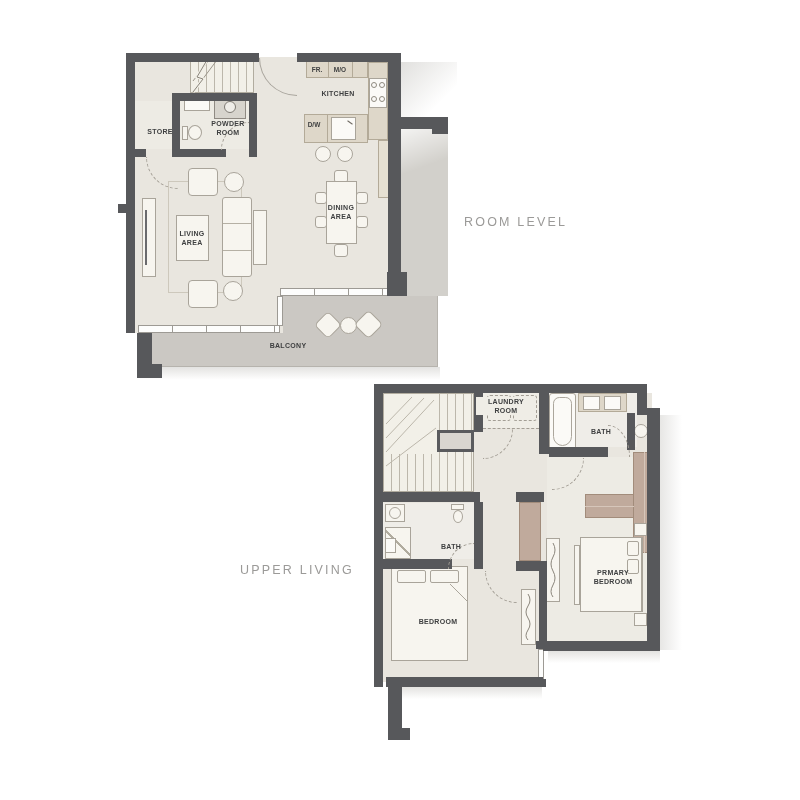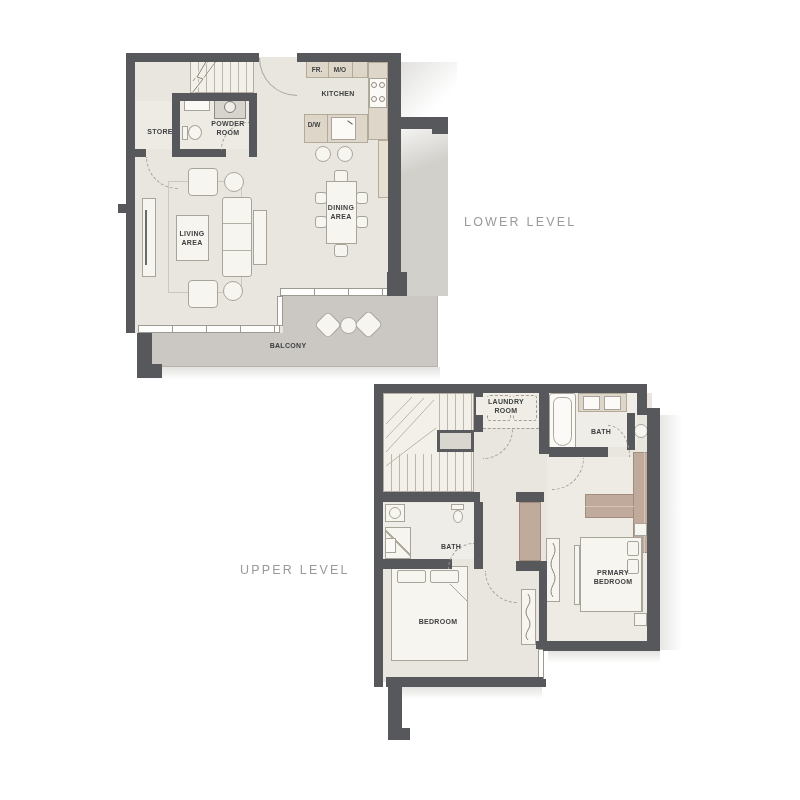--- a/index.html
+++ b/index.html
@@ -135,21 +135,21 @@
     <div class="abs rlabel" style="left:204px;top:119px;width:48px;">POWDER ROOM</div>
     <div class="abs rlabel" style="left:314px;top:89px;width:48px;">KITCHEN</div>
     <div class="abs slabel" style="left:308px;top:66px;width:18px;">FR.</div>
     <div class="abs slabel" style="left:330px;top:66px;width:20px;">M/O</div>
     <div class="abs slabel" style="left:304px;top:121px;width:20px;">D/W</div>
     <div class="abs rlabel" style="left:317px;top:203px;width:48px;">DINING AREA</div>
     <div class="abs rlabel" style="left:168px;top:229px;width:48px;">LIVING AREA</div>
     <div class="abs rlabel" style="left:264px;top:341px;width:48px;">BALCONY</div>
   </div>
 
-  <div class="abs lvl" style="left:464px;top:215px;">LOWER LEVEL</div>
+  <div class="abs lvl" style="left:464px;top:215px;">ROOM LEVEL</div>
 
   <div class="abs" style="left:0;top:0;width:800px;height:800px;">
 
     <div class="abs shadow-r" style="left:660px;top:415px;width:22px;height:235px;background:linear-gradient(90deg,rgba(176,174,168,.3),rgba(255,255,255,0));"></div>
     <div class="abs shadow-d" style="left:402px;top:687px;width:140px;height:12px;"></div>
     <div class="abs shadow-d" style="left:548px;top:651px;width:112px;height:12px;"></div>
 
     <div class="abs floor" style="left:383px;top:393px;width:269px;height:253px;"></div>
     <div class="abs floor" style="left:383px;top:646px;width:160px;height:36px;"></div>
     <div class="abs floor2" style="left:547px;top:457px;width:100px;height:184px;"></div>
@@ -250,15 +250,15 @@
     <div class="abs arc-tl" style="left:448px;top:543px;width:26px;height:26px;"></div>
     <div class="abs arc-br" style="left:483px;top:429px;width:30px;height:30px;"></div>
 
     <div class="abs rlabel" style="left:476px;top:397px;width:60px;background:#efede6;">LAUNDRY ROOM</div>
     <div class="abs rlabel" style="left:583px;top:427px;width:36px;">BATH</div>
     <div class="abs rlabel" style="left:433px;top:542px;width:36px;">BATH</div>
     <div class="abs rlabel" style="left:583px;top:568px;width:60px;">PRMARY BEDROOM</div>
     <div class="abs rlabel" style="left:408px;top:617px;width:60px;">BEDROOM</div>
   </div>
 
-  <div class="abs lvl" style="left:240px;top:563px;">UPPER LEVEL</div>
+  <div class="abs lvl" style="left:240px;top:563px;">UPPER LIVING</div>
 
 </div>
 
 </body></html>

